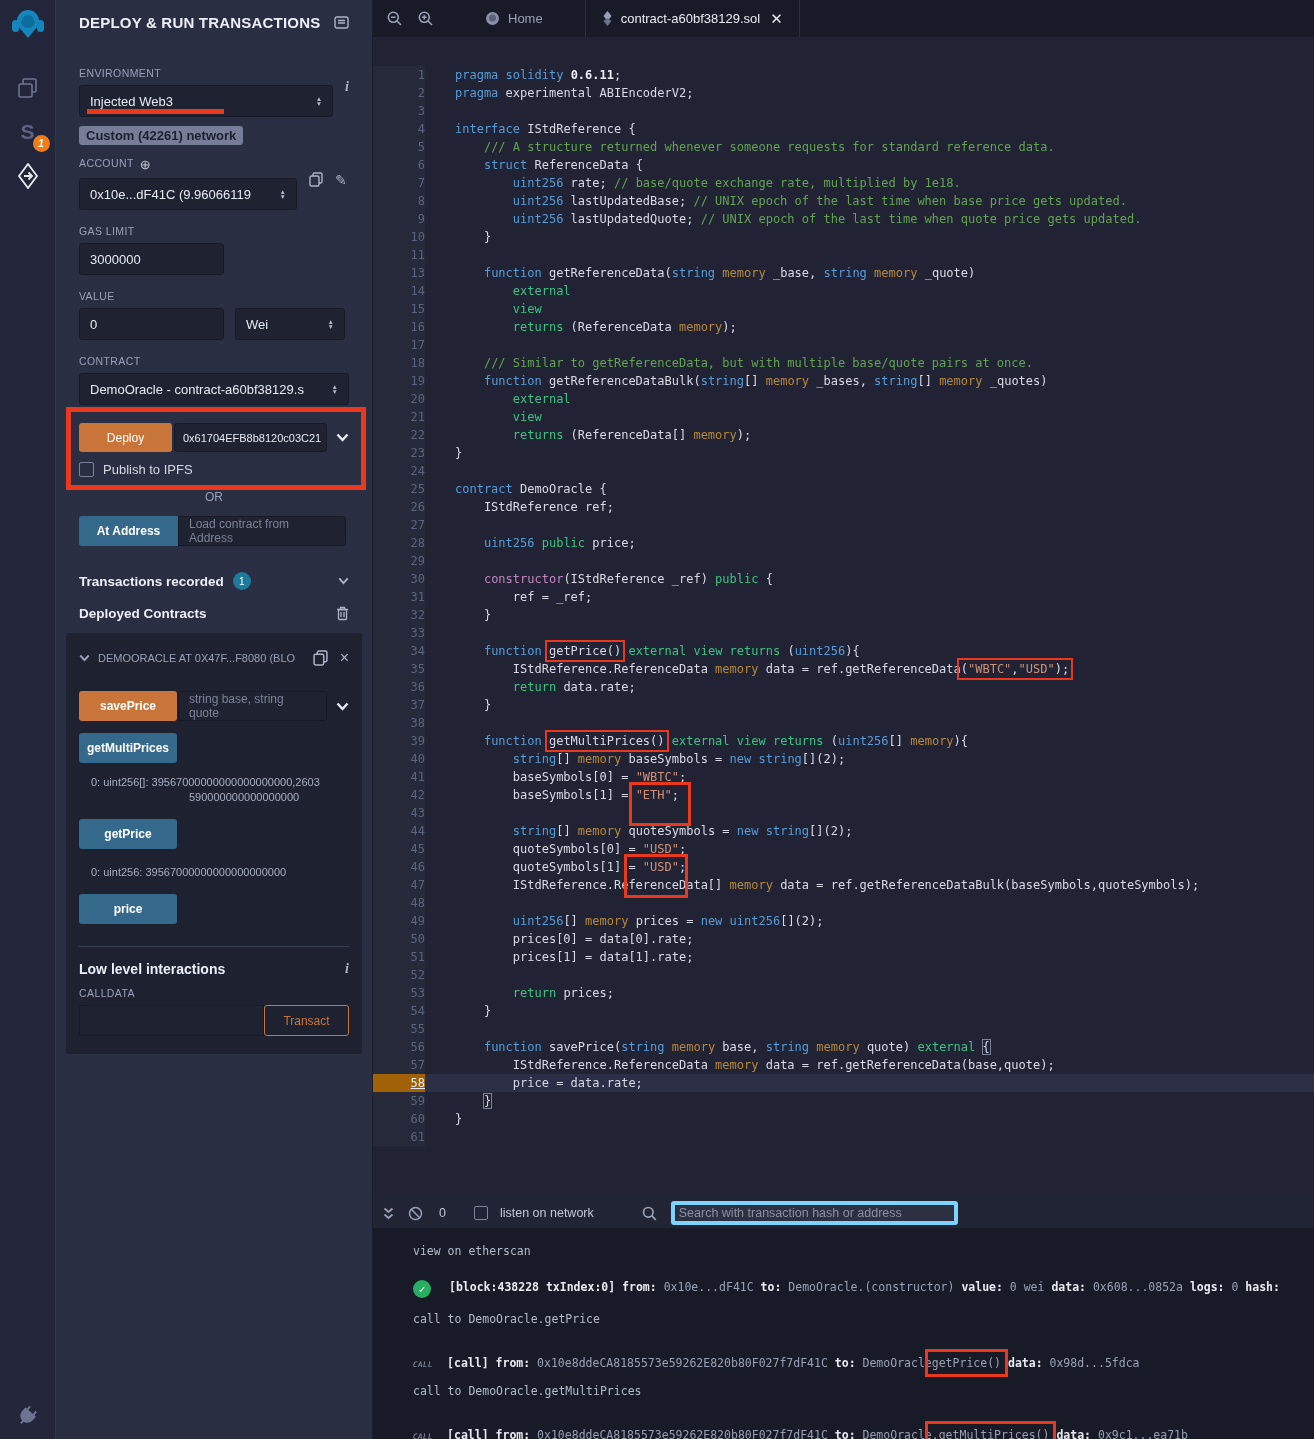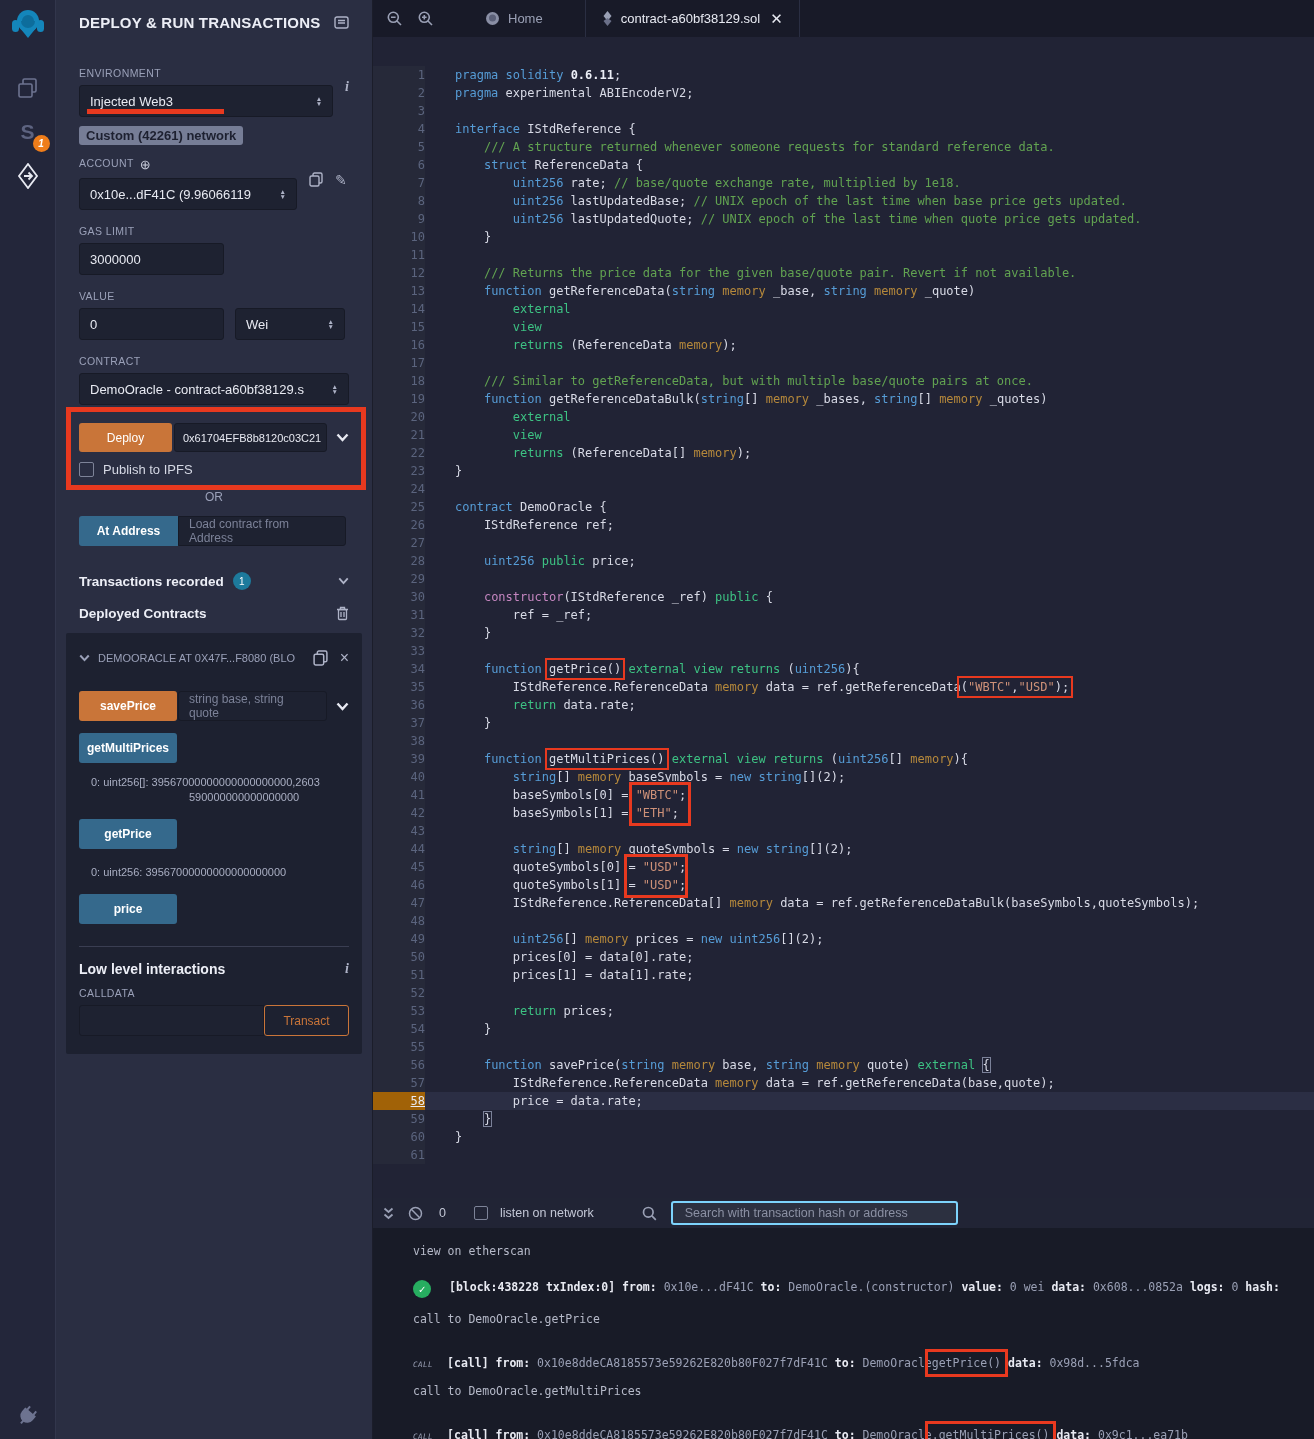--- a/index.html
+++ b/index.html
@@ -101,21 +101,21 @@
   .ov2 { left:251px; top:817px; width:64px; height:44px; }
 
   
   .terminal { height:241px; background:#181b27; display:flex; flex-direction:column; flex-shrink:0; }
   .term-bar { height:30px; background:#212435; display:flex; align-items:center; flex-shrink:0; padding-left:10px; gap:8px; }
   .tb-ico { color:#9aa0b5; display:inline-flex; align-items:center; cursor:pointer; }
   .tb-count { color:#c3c7d6; font-size:12.5px; margin:0 10px 0 8px; }
   .tb-check { width:14px; height:14px; border:1px solid #7d8398; border-radius:2px; margin-left:10px; cursor:pointer; }
   .tb-listen { color:#c3c7d6; font-size:12.5px; margin-left:4px; }
   .tb-search-ico { margin-left:40px; }
-  .tb-input { width:287px; height:24px; background:#2c3040; border:2px solid #7dd3fc; border-radius:3px; color:#8b90a3; font-size:12.5px; display:flex; align-items:center; padding:0 12px; margin-left:6px; white-space:nowrap; overflow:hidden; }
+  .tb-input { width:287px; height:24px; background:#2c3040; border:4px solid #7dd3fc; border-radius:3px; color:#8b90a3; font-size:12.5px; display:flex; align-items:center; padding:0 4px; margin-left:6px; white-space:nowrap; overflow:hidden; }
   .term-body { flex:1; overflow:hidden; font-family:"DejaVu Sans Mono", monospace; font-size:11.5px; color:#9aa0b5; padding:2px 16px 0 40px; }
   .trow { margin-top:14px; white-space:nowrap; }
   .trow.plain { color:#b6bac9; }
   .trow.block { display:flex; align-items:flex-start; margin-top:22px; }
   .trow.callrow { margin-top:30px; }
   .tseg-b { color:#e8eaf2; font-weight:bold; }
   .trb { outline:3px solid #e8391f; outline-offset:4px; }
   .check-circ { width:18px; height:18px; border-radius:50%; background:#27ae60; color:#fff; font-size:11px; display:inline-flex; align-items:center; justify-content:center; margin-right:18px; flex-shrink:0; }
   .call-lbl { font-size:7.5px; font-style:italic; color:#9aa0b5; margin-right:14px; text-transform:uppercase; letter-spacing:.5px; }
   svg { display:block; }
@@ -375,21 +375,20 @@
           <div class="cl"><span class="ln">2</span><span class="lt"><span class="t-k">pragma</span><span class="t-d"> experimental ABIEncoderV2;</span></span></div>
           <div class="cl"><span class="ln">3</span><span class="lt"></span></div>
           <div class="cl"><span class="ln">4</span><span class="lt"><span class="t-k">interface</span><span class="t-d"> IStdReference {</span></span></div>
           <div class="cl"><span class="ln">5</span><span class="lt"><span class="t-d">    </span><span class="t-c">/// A structure returned whenever someone requests for standard reference data.</span></span></div>
           <div class="cl"><span class="ln">6</span><span class="lt"><span class="t-d">    </span><span class="t-k">struct</span><span class="t-d"> ReferenceData {</span></span></div>
           <div class="cl"><span class="ln">7</span><span class="lt"><span class="t-d">        </span><span class="t-k">uint256</span><span class="t-d"> rate; </span><span class="t-c">// base/quote exchange rate, multiplied by 1e18.</span></span></div>
           <div class="cl"><span class="ln">8</span><span class="lt"><span class="t-d">        </span><span class="t-k">uint256</span><span class="t-d"> lastUpdatedBase; </span><span class="t-c">// UNIX epoch of the last time when base price gets updated.</span></span></div>
           <div class="cl"><span class="ln">9</span><span class="lt"><span class="t-d">        </span><span class="t-k">uint256</span><span class="t-d"> lastUpdatedQuote; </span><span class="t-c">// UNIX epoch of the last time when quote price gets updated.</span></span></div>
           <div class="cl"><span class="ln">10</span><span class="lt"><span class="t-d">    }</span></span></div>
           <div class="cl"><span class="ln">11</span><span class="lt"></span></div>
-          <div class="cl"><span class="ln">12</span><span class="lt"><span class="t-d">    </span><span class="t-c">/// Returns the price data for the given base/quote pair. Revert if not available.</span></span></div>
           <div class="cl"><span class="ln">13</span><span class="lt"><span class="t-d">    </span><span class="t-k">function</span><span class="t-d"> getReferenceData(</span><span class="t-k">string</span><span class="t-d"> </span><span class="t-m">memory</span><span class="t-d"> _base, </span><span class="t-k">string</span><span class="t-d"> </span><span class="t-m">memory</span><span class="t-d"> _quote)</span></span></div>
           <div class="cl"><span class="ln">14</span><span class="lt"><span class="t-d">        </span><span class="t-g">external</span></span></div>
           <div class="cl"><span class="ln">15</span><span class="lt"><span class="t-d">        </span><span class="t-g">view</span></span></div>
           <div class="cl"><span class="ln">16</span><span class="lt"><span class="t-d">        </span><span class="t-g">returns</span><span class="t-d"> (ReferenceData </span><span class="t-m">memory</span><span class="t-d">);</span></span></div>
           <div class="cl"><span class="ln">17</span><span class="lt"></span></div>
           <div class="cl"><span class="ln">18</span><span class="lt"><span class="t-d">    </span><span class="t-c">/// Similar to getReferenceData, but with multiple base/quote pairs at once.</span></span></div>
           <div class="cl"><span class="ln">19</span><span class="lt"><span class="t-d">    </span><span class="t-k">function</span><span class="t-d"> getReferenceDataBulk(</span><span class="t-k">string</span><span class="t-d">[] </span><span class="t-m">memory</span><span class="t-d"> _bases, </span><span class="t-k">string</span><span class="t-d">[] </span><span class="t-m">memory</span><span class="t-d"> _quotes)</span></span></div>
           <div class="cl"><span class="ln">20</span><span class="lt"><span class="t-d">        </span><span class="t-g">external</span></span></div>
           <div class="cl"><span class="ln">21</span><span class="lt"><span class="t-d">        </span><span class="t-g">view</span></span></div>
           <div class="cl"><span class="ln">22</span><span class="lt"><span class="t-d">        </span><span class="t-g">returns</span><span class="t-d"> (ReferenceData[] </span><span class="t-m">memory</span><span class="t-d">);</span></span></div>

